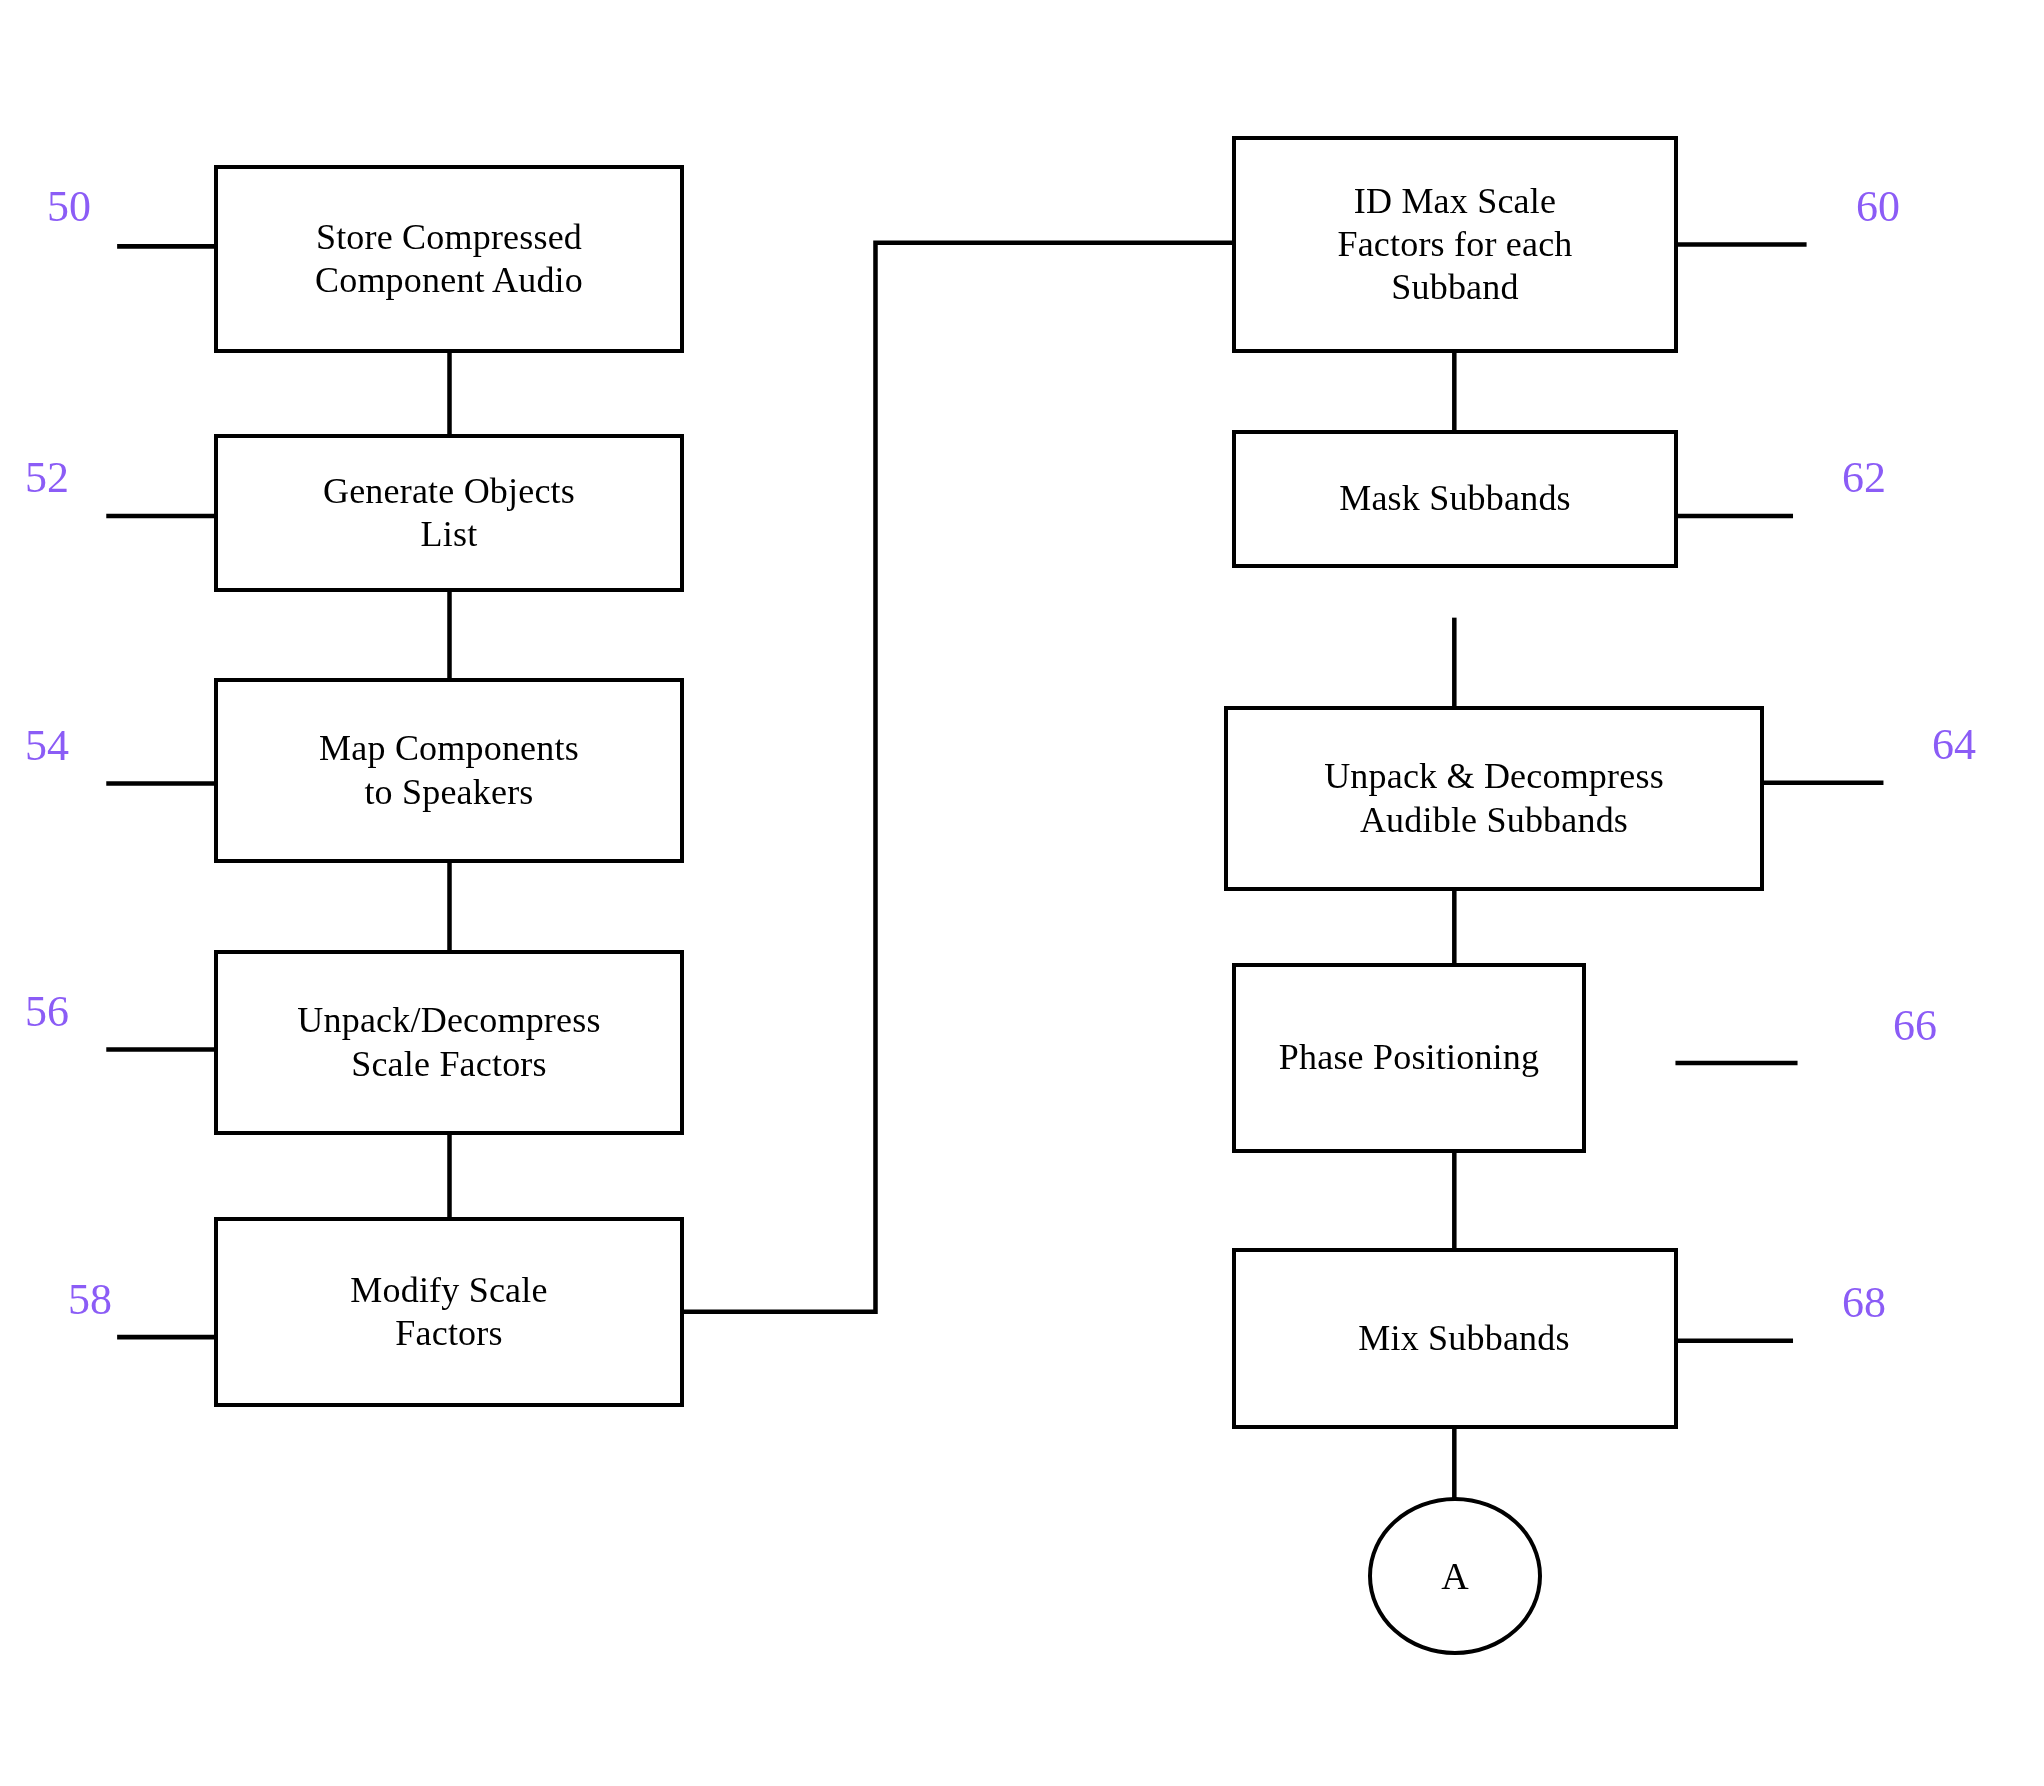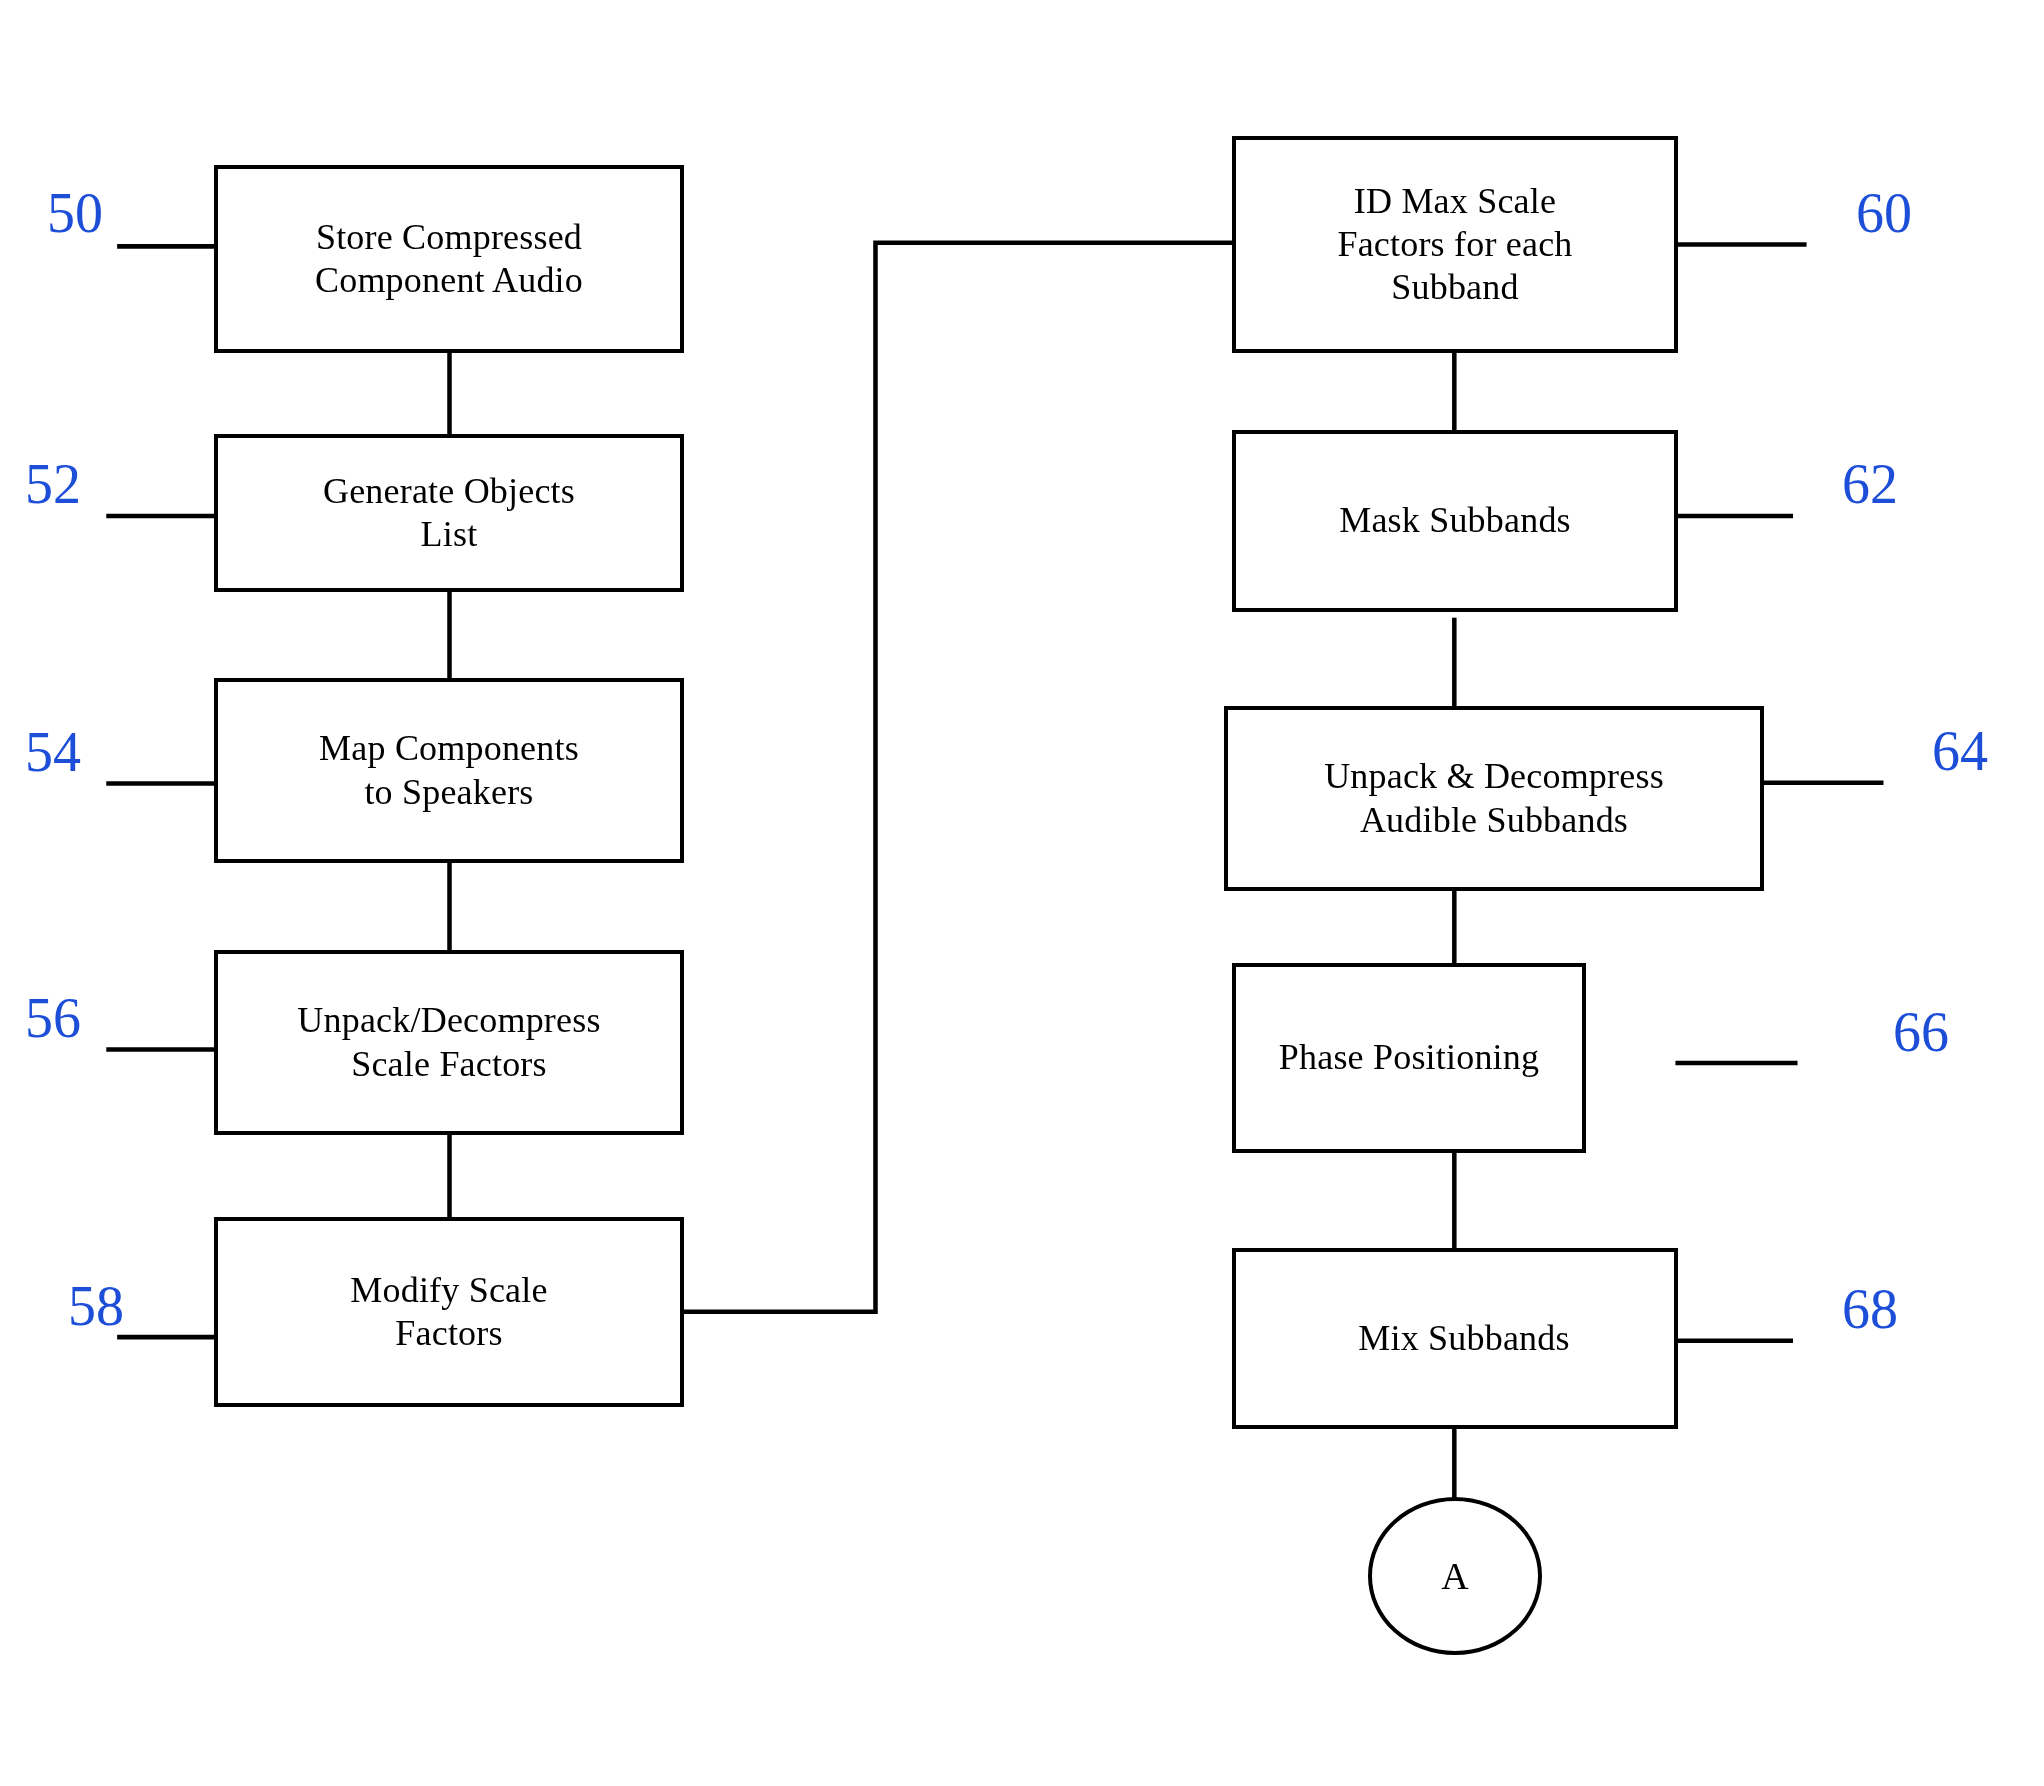--- a/index.html
+++ b/index.html
@@ -54,22 +54,22 @@
     align-items: center;
     justify-content: center;
     z-index: 3;
   }
   .terminator .node-label {
     font-size: 38px;
     color: #000000;
   }
   .ref-num {
     position: absolute;
-    font-size: 56px;
-    color: #1d4ed8;
+    font-size: 44px;
+    color: #8b5cf6;
     z-index: 3;
     white-space: nowrap;
   }
 </style>
 </head>
 <body>
 
 <div id="figure">
 
   <svg class="wires" viewBox="0 0 2260 1975">
@@ -126,21 +126,21 @@
     <div class="node-label">Modify Scale
 Factors</div>
   </div>
 
   <div class="node" style="left:1232px; top:136px; width:446px; height:217px;">
     <div class="node-label">ID Max Scale
 Factors for each
 Subband</div>
   </div>
 
-  <div class="node" style="left:1232px; top:430px; width:446px; height:182px;">
+  <div class="node" style="left:1232px; top:430px; width:446px; height:138px;">
     <div class="node-label">Mask Subbands</div>
   </div>
 
   <div class="node" style="left:1224px; top:706px; width:540px; height:185px;">
     <div class="node-label">Unpack &amp; Decompress
 Audible Subbands</div>
   </div>
 
   <div class="node" style="left:1232px; top:963px; width:354px; height:190px;">
     <div class="node-label">Phase Positioning</div>

